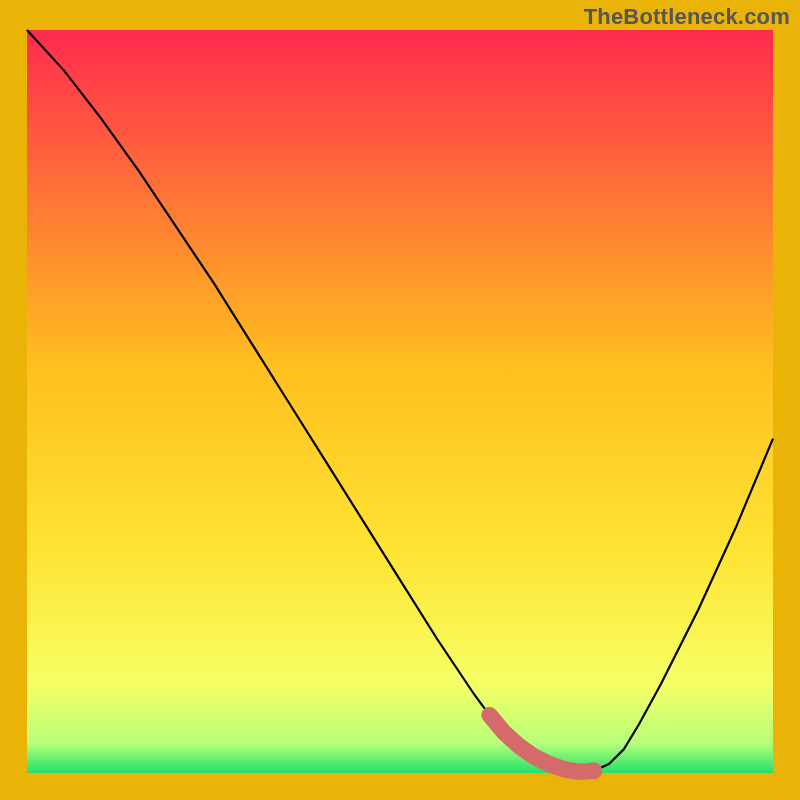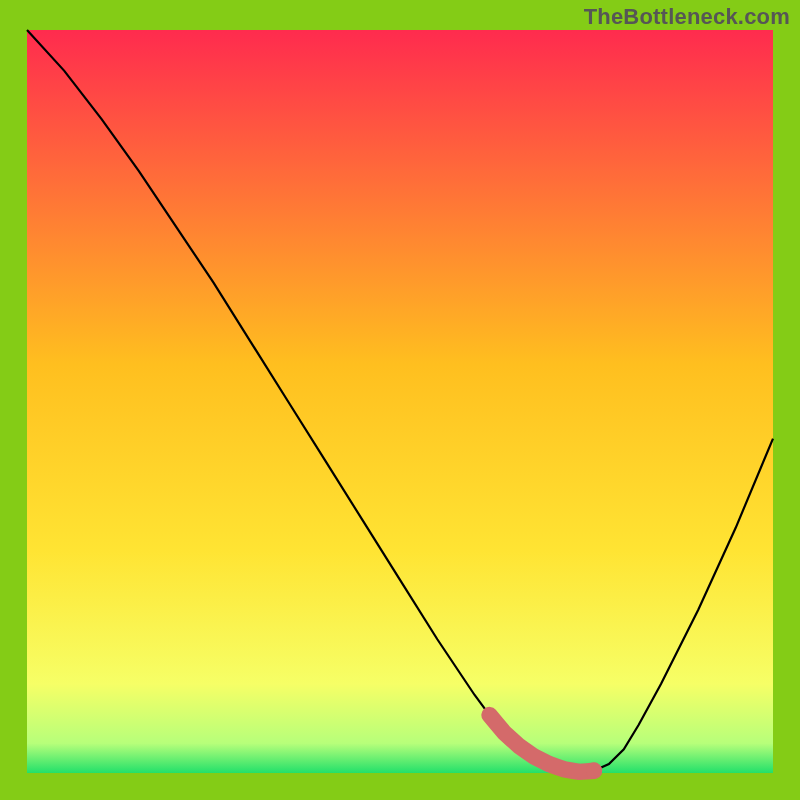--- a/index.html
+++ b/index.html
@@ -1,21 +1,21 @@
 <!DOCTYPE html>
 <html><head>
 <meta charset="utf-8">
 <style>
   * { margin: 0; padding: 0; box-sizing: border-box; }
   html, body { width: 800px; height: 800px; overflow: hidden; background: #000; }
   .container {
     position: relative;
     width: 800px;
     height: 800px;
-    background: #84cc16;
+    background: #eab308;
   }
   .watermark {
     position: absolute;
     top: 4px;
     right: 10px;
     font-family: Arial, Helvetica, sans-serif;
     font-size: 22px;
     font-weight: 600;
     color: #565656;
     letter-spacing: 0.2px;

